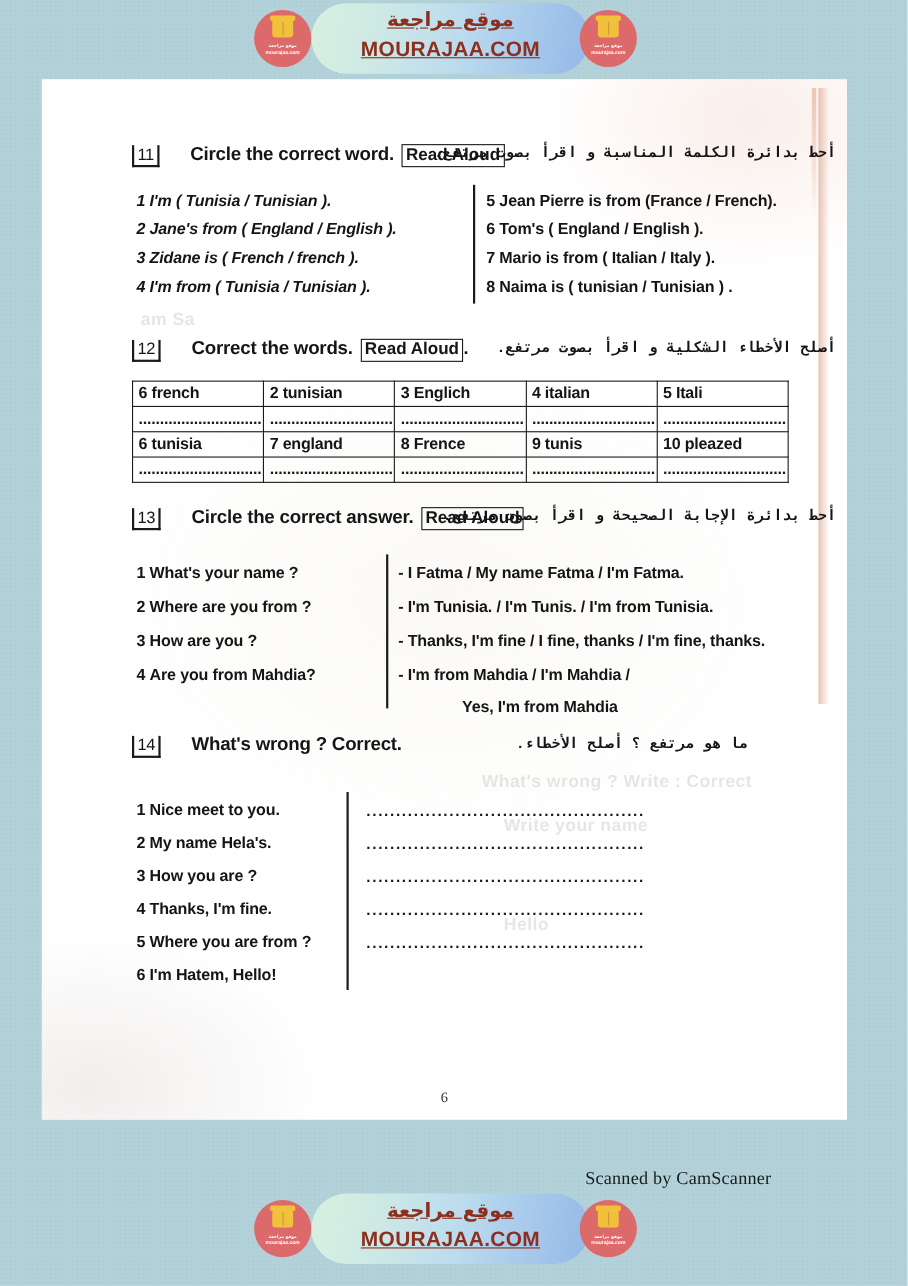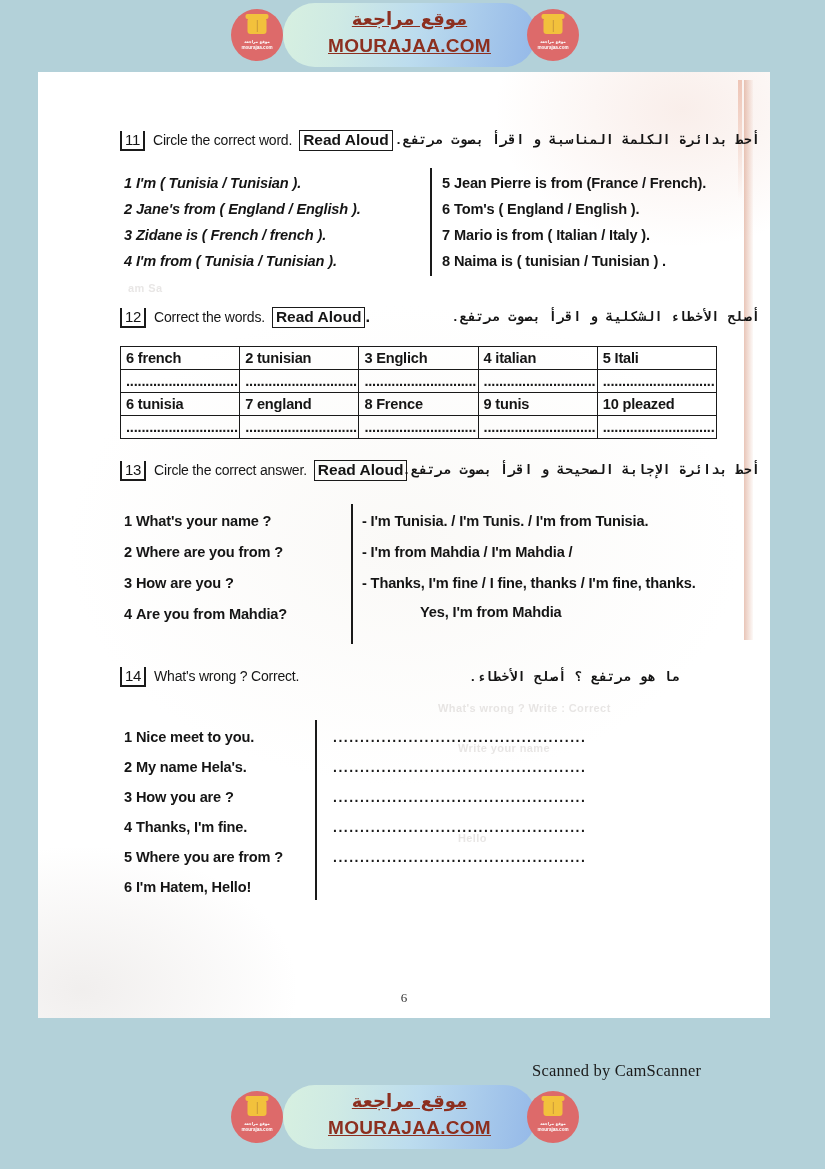--- a/index.html
+++ b/index.html
@@ -60,21 +60,21 @@
     width: 4px;
     height: 120px;
     background: linear-gradient(to bottom, rgba(222,140,110,0.45), rgba(240,210,195,0));
     pointer-events: none;
   }
 
   
   .ghost {
     position: absolute;
     color: rgba(150,140,135,0.22);
-    font-size: 11px;
+    font-size: 16px;
     font-weight: bold;
     letter-spacing: 0.4px;
     pointer-events: none;
     white-space: nowrap;
   }
 
   .content {
     position: absolute;
     left: 0;
     top: 0;
@@ -97,24 +97,25 @@
     border-right: 2px solid #1a1a1a;
     border-bottom: 2px solid #1a1a1a;
     padding: 0 3px 1px 3px;
     font-size: 15px;
     font-weight: normal;
     line-height: 17px;
     margin-right: 8px;
     letter-spacing: -0.3px;
   }
   .ex-title {
-    font-size: 14px;
-    font-weight: normal;
+    font-size: 17px;
+    font-weight: bold;
     letter-spacing: -0.2px;
     white-space: nowrap;
+    margin-left: 20px;
   }
   .read-aloud {
     border: 1.6px solid #1a1a1a;
     font-size: 15.5px;
     font-weight: bold;
     padding: 0px 3px 1px 3px;
     margin-left: 7px;
     line-height: 18px;
     white-space: nowrap;
   }
@@ -433,23 +434,24 @@
       </div>
       <div class="cols" style="height:145px; margin-top:22px;">
         <div class="divider" style="left:231px; height:140px;"></div>
         <div class="col" style="left:4px; width:222px;">
           <div class="item" style="height:31px; line-height:31px;"><span class="n">1</span><span>What's your name ?</span></div>
           <div class="item" style="height:31px; line-height:31px;"><span class="n">2</span><span>Where are you from ?</span></div>
           <div class="item" style="height:31px; line-height:31px;"><span class="n">3</span><span>How are you ?</span></div>
           <div class="item" style="height:31px; line-height:31px;"><span class="n">4</span><span>Are you from Mahdia?</span></div>
         </div>
         <div class="col" style="left:242px; width:398px;">
+          <div class="item" style="height:31px; line-height:31px;">-  I  Fatma  /   My name Fatma  /   I'm Fatma.</div>
           <div class="item" style="height:31px; line-height:31px;">-  I'm Tunisia. /  I'm Tunis. /   I'm from Tunisia.</div>
+          <div class="item" style="height:31px; line-height:31px;">- Thanks, I'm fine / I fine, thanks /  I'm fine, thanks.</div>
           <div class="item" style="height:31px; line-height:31px;">-  I'm from Mahdia     /     I'm Mahdia     /</div>
-          <div class="item" style="height:31px; line-height:31px;">- Thanks, I'm fine / I fine, thanks /  I'm fine, thanks.</div>
           <div class="item" style="height:26px; line-height:26px; padding-left:58px;">Yes, I'm from Mahdia</div>
         </div>
       </div>
     </div>
 
     <div class="exercise" style="top:595px;">
       <div class="ex-head">
         <span class="ex-num">14</span>
         <span class="ex-title">What's wrong ? Correct.</span>
         <span class="ar" style="right:80px;">ما هو مرتفع ؟     أصلح الأخطاء.</span>

